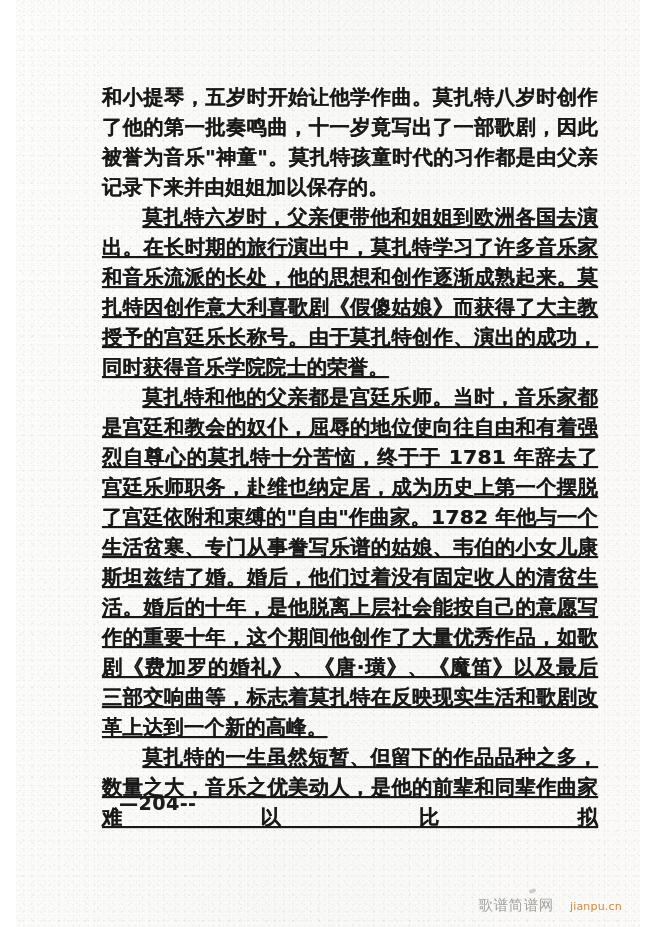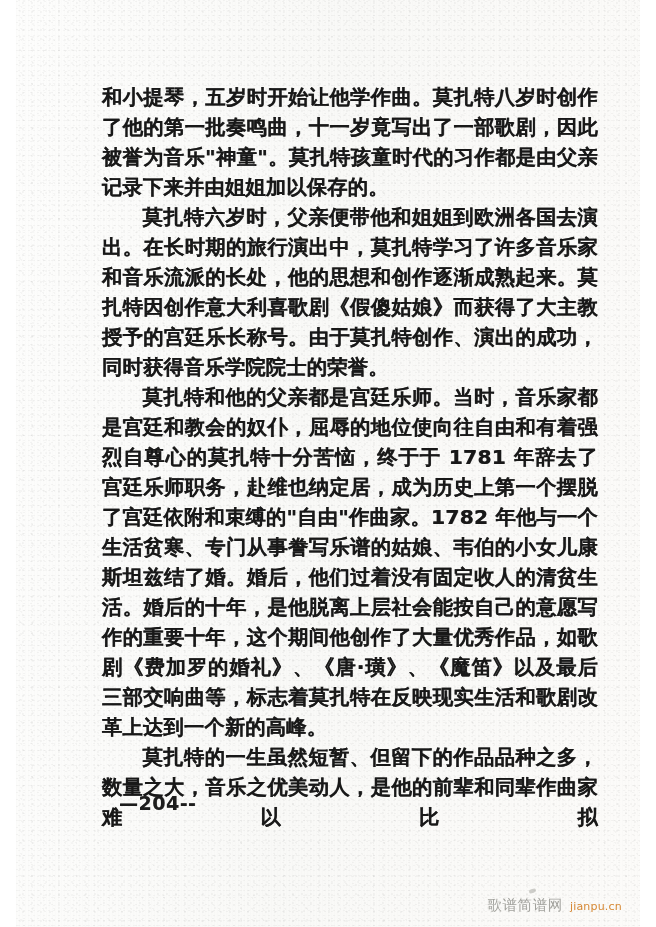--- a/index.html
+++ b/index.html
@@ -67,20 +67,21 @@
     letter-spacing: 0.2px;
     -webkit-font-smoothing: none;
     text-shadow:
       0.35px 0 0 rgba(24,24,24,0.55),
       -0.3px 0.3px 0 rgba(24,24,24,0.30),
       0 0.4px 0.5px rgba(0,0,0,0.22);
   }
 
   .para.indent {
     text-indent: 2em;
+    text-decoration: underline;
   }
 
   
   .para.tail {
     text-align: justify;
     text-align-last: justify;
   }
 
   .page-number {
     position: absolute;
@@ -93,21 +94,21 @@
     color: #1d1d1d;
     text-shadow: 0.3px 0 0 rgba(29,29,29,0.5);
   }
 
   .watermark {
     position: absolute;
     right: 18px;
     bottom: 12px;
     display: flex;
     align-items: baseline;
-    gap: 7px;
+    gap: 16px;
     font-size: 14.5px;
     font-family: "DejaVu Sans", "Liberation Sans", sans-serif;
     opacity: 0.95;
   }
 
   .watermark .wm-cn {
     color: #9d9d98;
     letter-spacing: 0.6px;
   }
 

